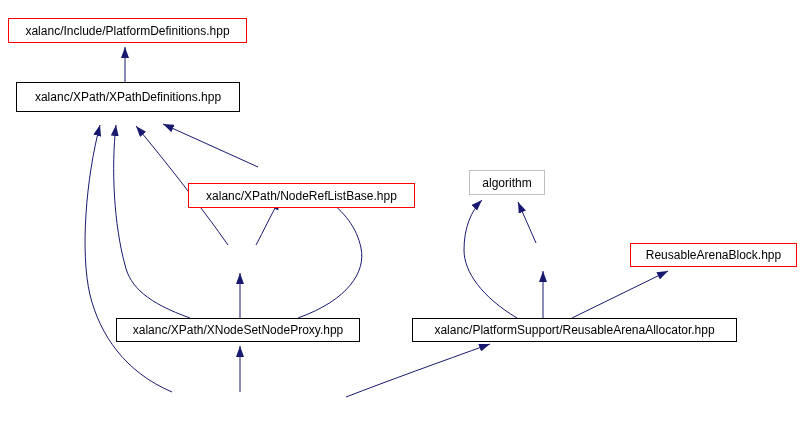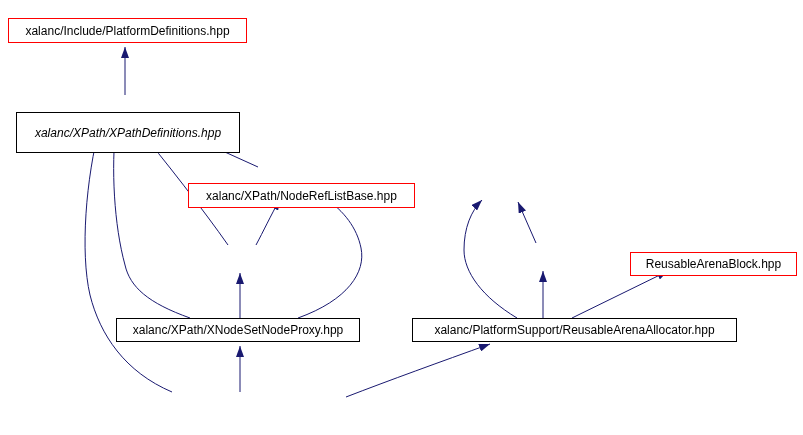--- a/index.html
+++ b/index.html
@@ -53,27 +53,28 @@
     <path class="edge" d="M240,392 L240,346" marker-end="url(#arrow)"></path>
     <path class="edge" d="M346,397 C390,380 440,362 490,344" marker-end="url(#arrow)"></path>
     <path class="edge" d="M543,318 L543,271" marker-end="url(#arrow)"></path>
     <path class="edge" d="M517,318 C482,297 464,272 464,250 C464,228 471,211 482,200" marker-end="url(#arrow)"></path>
     <path class="edge" d="M536,243 L518,202" marker-end="url(#arrow)"></path>
     <path class="edge" d="M572,318 L668,271" marker-end="url(#arrow)"></path>
   </svg>
 
   <div class="node red" style="left:8px; top:18px; width:239px; height:25px;">xalanc/Include/PlatformDefinitions.hpp</div>
 
-  <div class="node black" style="left:16px; top:112px; width:224px; height:41px;font-style:italic;">xalanc/XPath/XPathDefinitions.hpp</div>
+  <div class="node black" style="left:16px; top:82px; width:224px; height:30px;">xalanc/XPath/XPathDefinitions.hpp</div>
 
   <div class="node red" style="left:188px; top:183px; width:227px; height:25px;text-align:center;">xalanc/XPath/NodeRefListBase.hpp</div>
 
+  <div class="node gray" style="left:469px; top:170px; width:76px; height:25px;">algorithm</div>
 
 
 
-  <div class="node red" style="left:630px; top:252px; width:167px; height:24px;text-align:center;">ReusableArenaBlock.hpp</div>
+  <div class="node red" style="left:630px; top:243px; width:167px; height:24px;text-align:center;">ReusableArenaBlock.hpp</div>
 
   <div class="node black" style="left:116px; top:318px; width:244px; height:24px;text-align:right;">xalanc/XPath/XNodeSetNodeProxy.hpp</div>
 
   <div class="node black" style="left:380px; top:318px; width:325px; height:24px;margin-left:32px;">xalanc/PlatformSupport/ReusableArenaAllocator.hpp</div>
 
 
 </div>
 
 </body></html>

